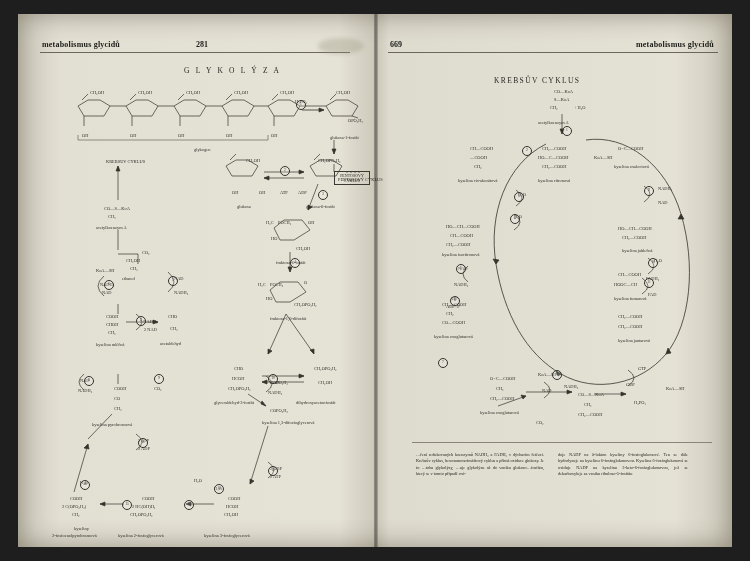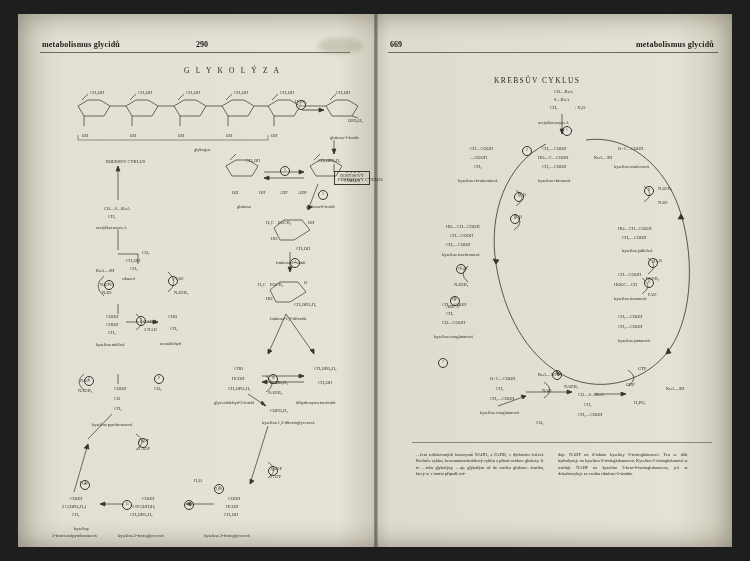--- a/index.html
+++ b/index.html
@@ -28,21 +28,21 @@
 </style>
 </head>
 <body>
 
 <div class="page-wrap">
   <div class="book">
     <div class="paper"></div>
 
     <div class="leftpage">
       <div class="runhead" style="left:24px;top:26px;">metabolismus glycidů</div>
-      <div class="folio" style="left:178px;top:26px;">290</div>
+      <div class="folio" style="left:178px;top:26px;">281</div>
       <div class="rule" style="left:22px;top:38px;width:310px;"></div>
       <div class="sect-title" style="left:166px;top:52px;">G L Y K O L Ý Z A</div>
 
       <svg width="357" height="533" style="position:absolute;left:0;top:0;">
         <g stroke="#34342c" stroke-width="0.7" fill="none">
 
           <polygon points="60,92 70,86 82,86 92,92 86,102 66,102"></polygon>
           <polygon points="108,92 118,86 130,86 140,92 134,102 114,102"></polygon>
           <polygon points="156,92 166,86 178,86 188,92 182,102 162,102"></polygon>
           <polygon points="204,92 214,86 226,86 236,92 230,102 210,102"></polygon>

